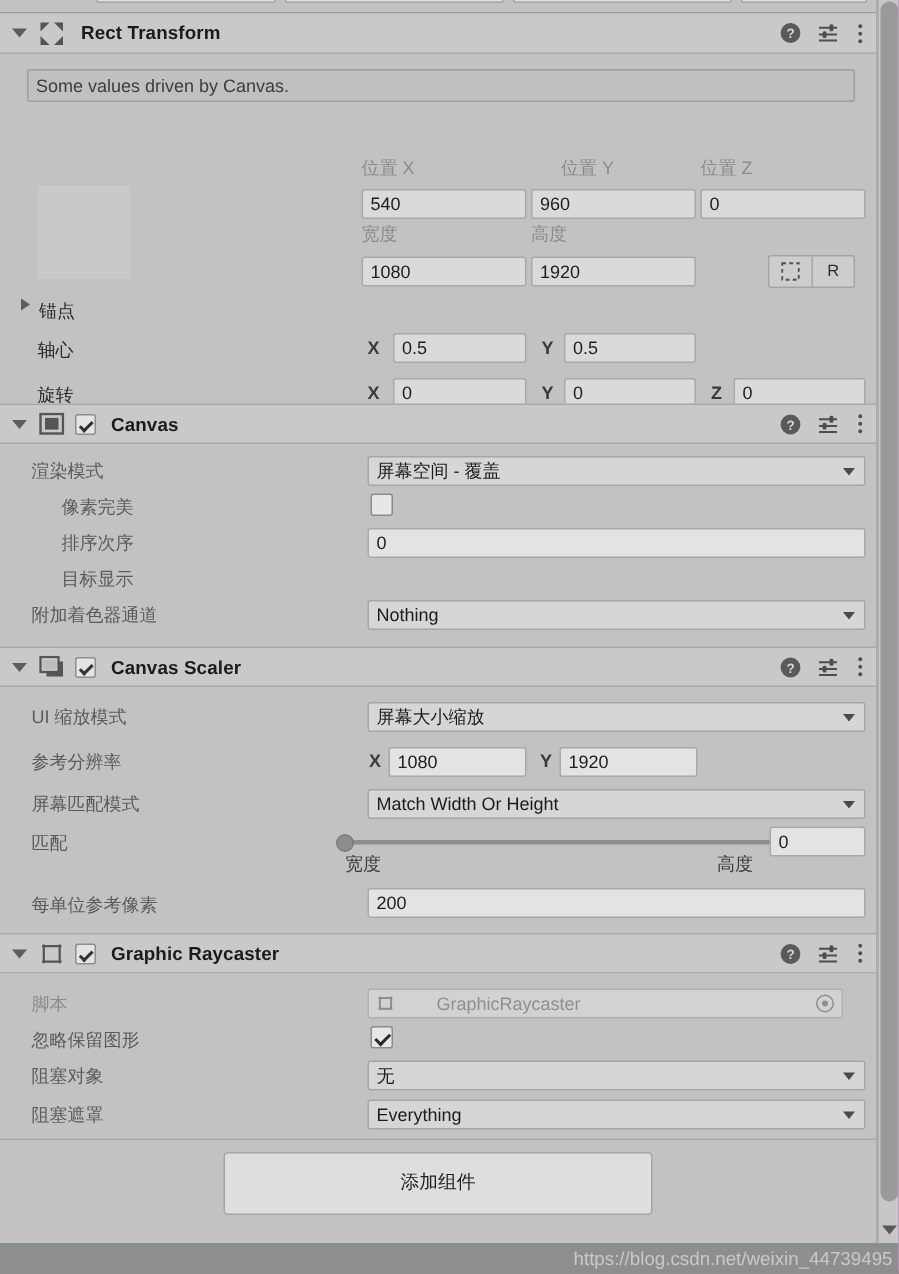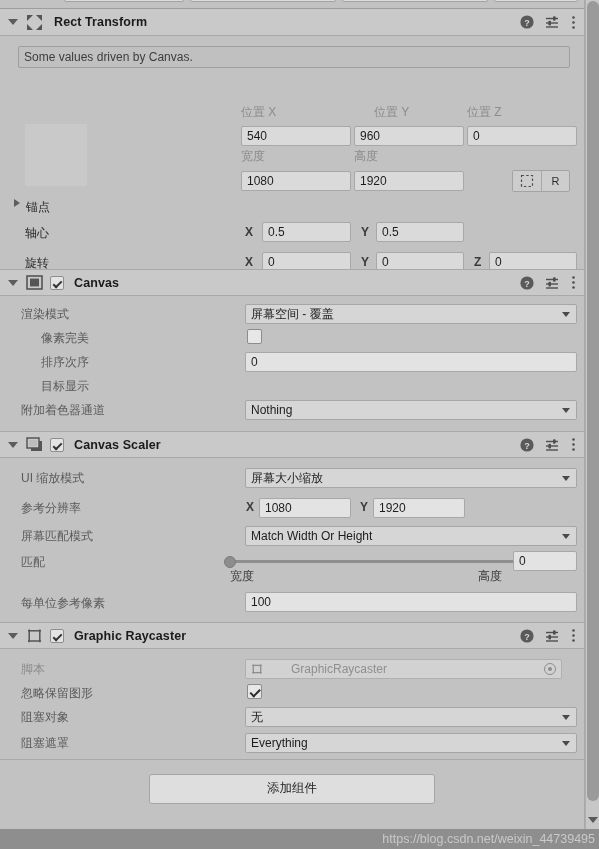--- a/index.html
+++ b/index.html
@@ -200,21 +200,21 @@
   }
 
   
   .addcomp-wrap {
     position: relative; height: 58px;
     background: #c2c2c2;
     border-top: 1px solid #a9a9a9;
     display: flex; align-items: center; justify-content: center;
   }
   .addcomp {
-    width: 286px; height: 30px;
+    width: 286px; height: 42px;
     background: #dedede;
     border: 1px solid #a5a5a5; border-radius: 3px;
     display: flex; align-items: center; justify-content: center;
     font-size: 12.5px; color: #1e1e1e;
     cursor: pointer;
   }
 
   
   .scrollbar {
     position: absolute; right: 0; top: 0;
@@ -544,21 +544,21 @@
         <span class="slider-knob" id="match-knob" style="left: calc(0% - 6px);"></span>
       </div>
       <div class="field light" style="position:absolute;left:513px;top:93px;width:64px;">
           <span>0</span>
         </div>
       <div style="position:absolute;left:230px;top:110px;font-size:12px;color:#3b3b3b;">宽度</div>
       <div style="position:absolute;left:478px;top:110px;font-size:12px;color:#3b3b3b;">高度</div>
 
       <div style="position:absolute;left:21px;top:137px;" class="lbl grey">每单位参考像素</div>
       <div class="field light" style="position:absolute;left:245px;top:134px;width:332px;">
-          <span>100</span>
+          <span>200</span>
         </div>
     </div>
 
     <div class="comp-header top-edge">
       <div class="foldout">
           <span class="tri"></span>
         </div>
       <div class="comp-icon">
         <svg width="17" height="16" viewBox="0 0 17 16">
             <g stroke="#555" stroke-width="1.5" fill="none">

